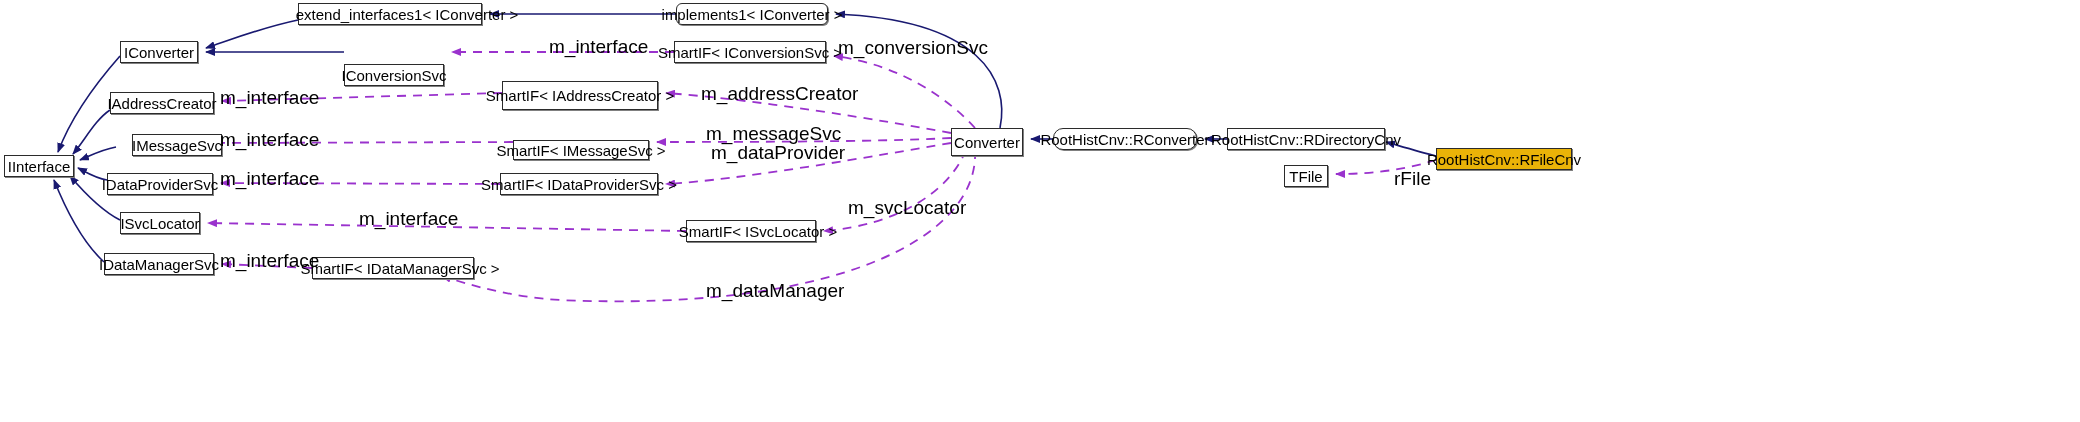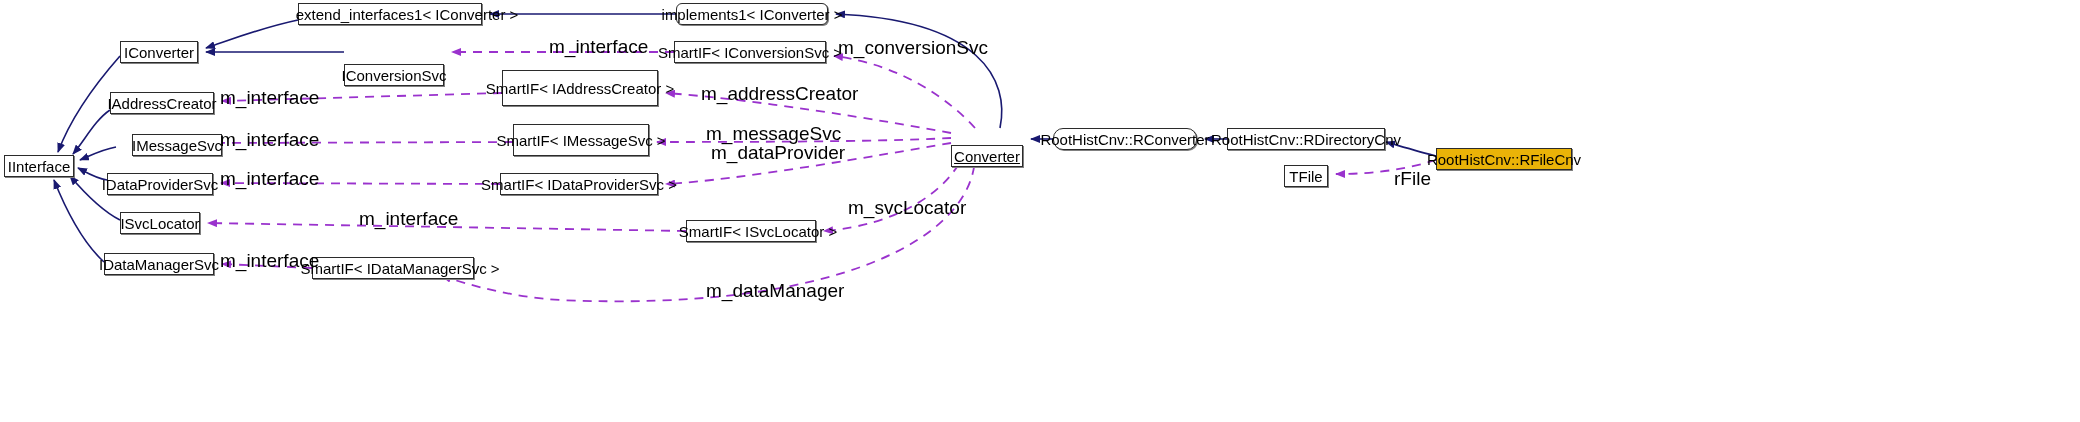--- a/index.html
+++ b/index.html
@@ -114,26 +114,26 @@
     <div class="node" style="left: 120px; top: 41px; width: 78px; height: 22px;">IConverter</div>
     <div class="node" style="left: 110px; top: 92px; width: 104px; height: 22px;">IAddressCreator</div>
     <div class="node" style="left: 132px; top: 134px; width: 90px; height: 22px;">IMessageSvc</div>
     <div class="node" style="left: 107px; top: 173px; width: 106px; height: 22px;">IDataProviderSvc</div>
     <div class="node" style="left: 120px; top: 212px; width: 80px; height: 22px;">ISvcLocator</div>
     <div class="node" style="left: 104px; top: 253px; width: 110px; height: 22px;">IDataManagerSvc</div>
     <div class="node" style="left: 298px; top: 3px; width: 184px; height: 22px; padding-left: 40px;">extend_interfaces1&lt; IConverter &gt;</div>
     <div class="node" style="left: 344px; top: 41px; width: 100px; height: 22px; margin-top: 23px;">IConversionSvc</div>
     <div class="node" style="left: 676px; top: 3px; width: 152px; height: 22px; border-radius: 6px;">implements1&lt; IConverter &gt;</div>
     <div class="node" style="left: 674px; top: 41px; width: 152px; height: 22px;">SmartIF&lt; IConversionSvc &gt;</div>
-    <div class="node" style="left: 502px; top: 70px; width: 156px; height: 36px;">SmartIF&lt; IAddressCreator &gt;</div>
-    <div class="node" style="left: 513px; top: 124px; width: 136px; height: 32px;">SmartIF&lt; IMessageSvc &gt;</div>
+    <div class="node" style="left: 502px; top: 81px; width: 156px; height: 29px;">SmartIF&lt; IAddressCreator &gt;</div>
+    <div class="node" style="left: 513px; top: 140px; width: 136px; height: 20px;">SmartIF&lt; IMessageSvc &gt;</div>
     <div class="node" style="left: 500px; top: 173px; width: 158px; height: 22px;">SmartIF&lt; IDataProviderSvc &gt;</div>
     <div class="node" style="left: 686px; top: 220px; width: 130px; height: 22px; padding-left: 20px;">SmartIF&lt; ISvcLocator &gt;</div>
     <div class="node" style="left: 312px; top: 257px; width: 162px; height: 22px; padding-left: 20px;">SmartIF&lt; IDataManagerSvc &gt;</div>
-    <div class="node" style="left: 951px; top: 145px; width: 72px; height: 22px; text-decoration: underline;">Converter</div>
+    <div class="node" style="left: 951px; top: 128px; width: 72px; height: 28px;">Converter</div>
     <div class="node" style="left: 1053px; top: 128px; width: 144px; height: 22px; border-radius: 10px;">RootHistCnv::RConverter</div>
     <div class="node" style="left: 1227px; top: 128px; width: 158px; height: 22px;">RootHistCnv::RDirectoryCnv</div>
     <div class="node" style="left: 1284px; top: 165px; width: 44px; height: 22px;">TFile</div>
     <div class="node highlight" style="left: 1436px; top: 148px; width: 136px; height: 22px;">RootHistCnv::RFileCnv</div>
     <div class="edge-label" style="left: 549px; top: 37px;">m_interface</div>
     <div class="edge-label" style="left: 220px; top: 88px;">m_interface</div>
     <div class="edge-label" style="left: 220px; top: 130px;">m_interface</div>
     <div class="edge-label" style="left: 220px; top: 169px;">m_interface</div>
     <div class="edge-label" style="left: 359px; top: 209px;">m_interface</div>
     <div class="edge-label" style="left: 220px; top: 251px;">m_interface</div>

